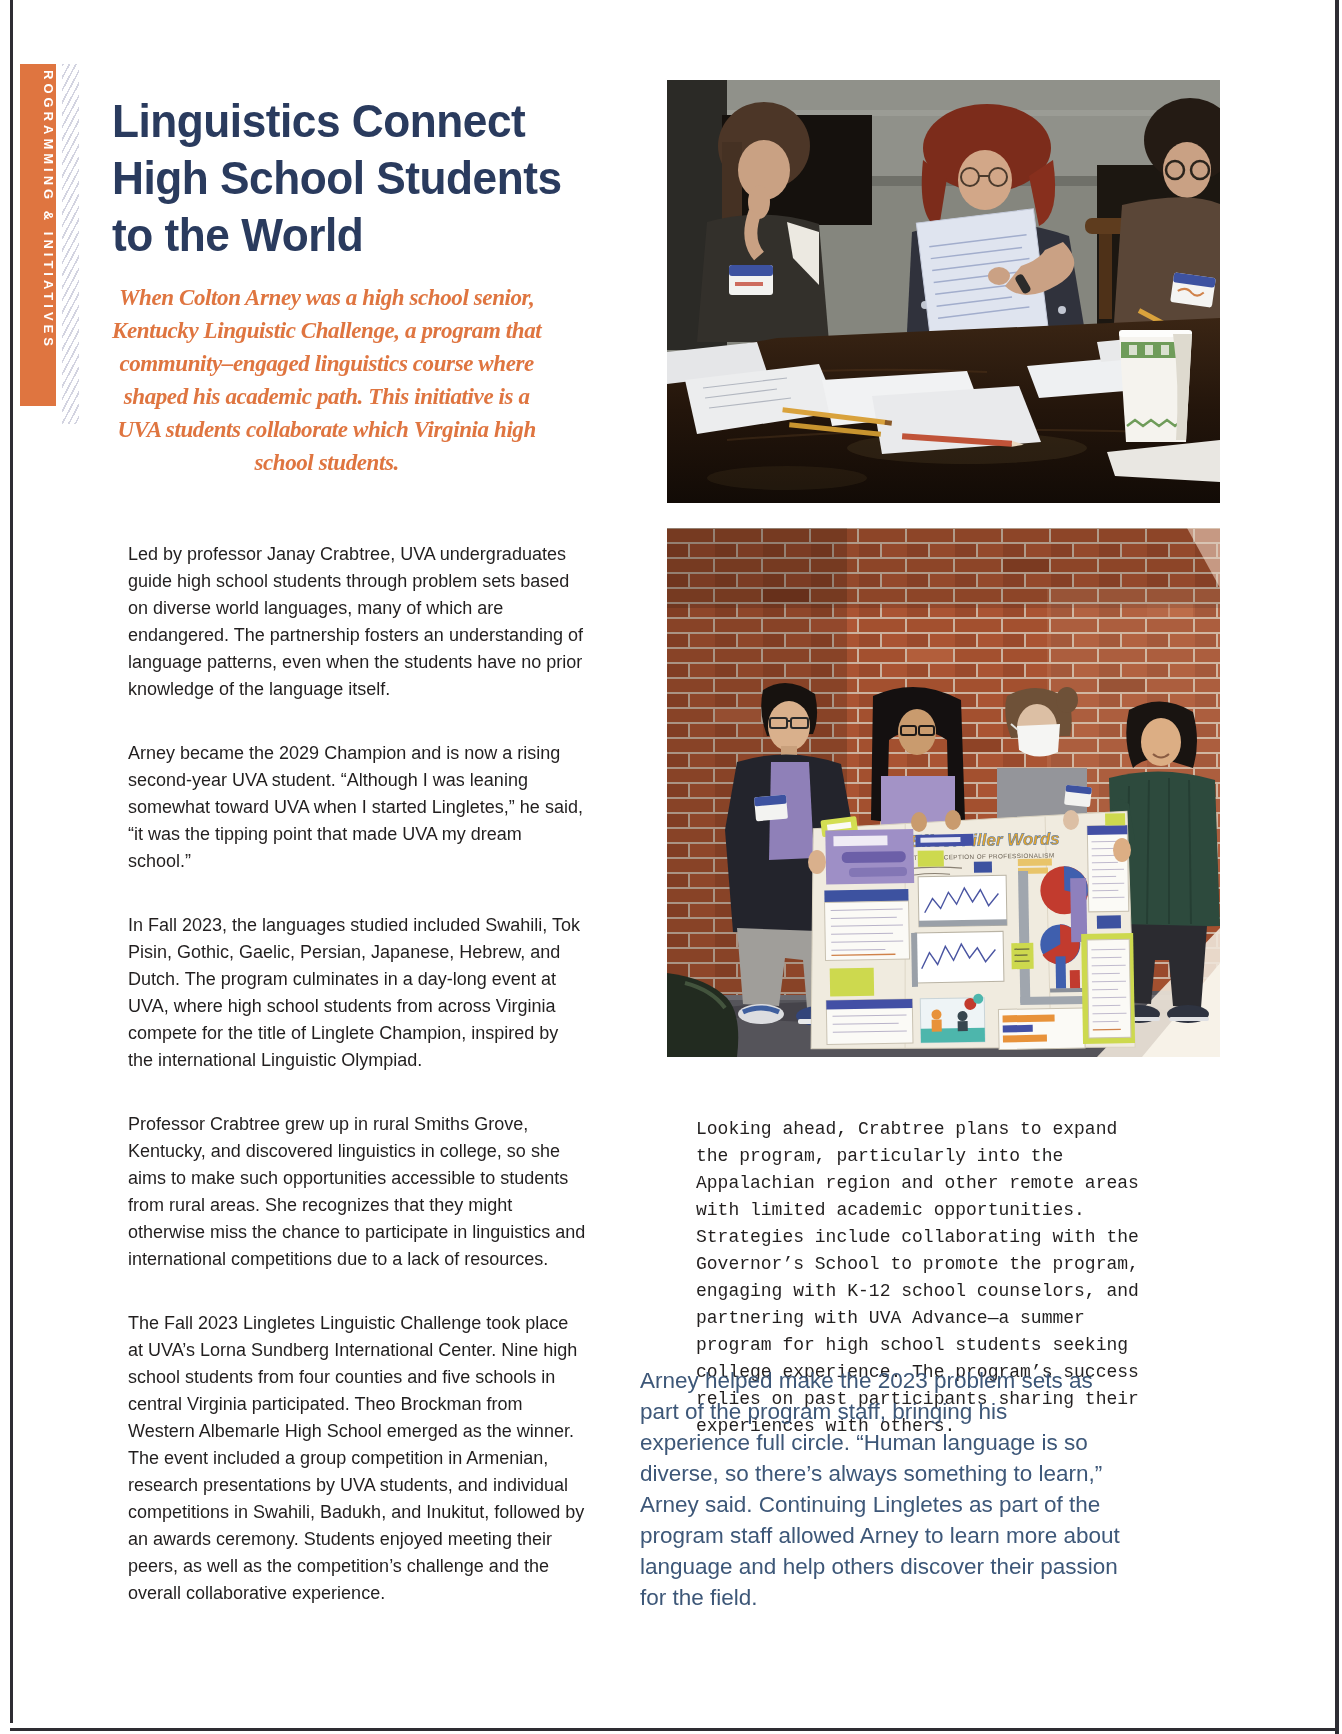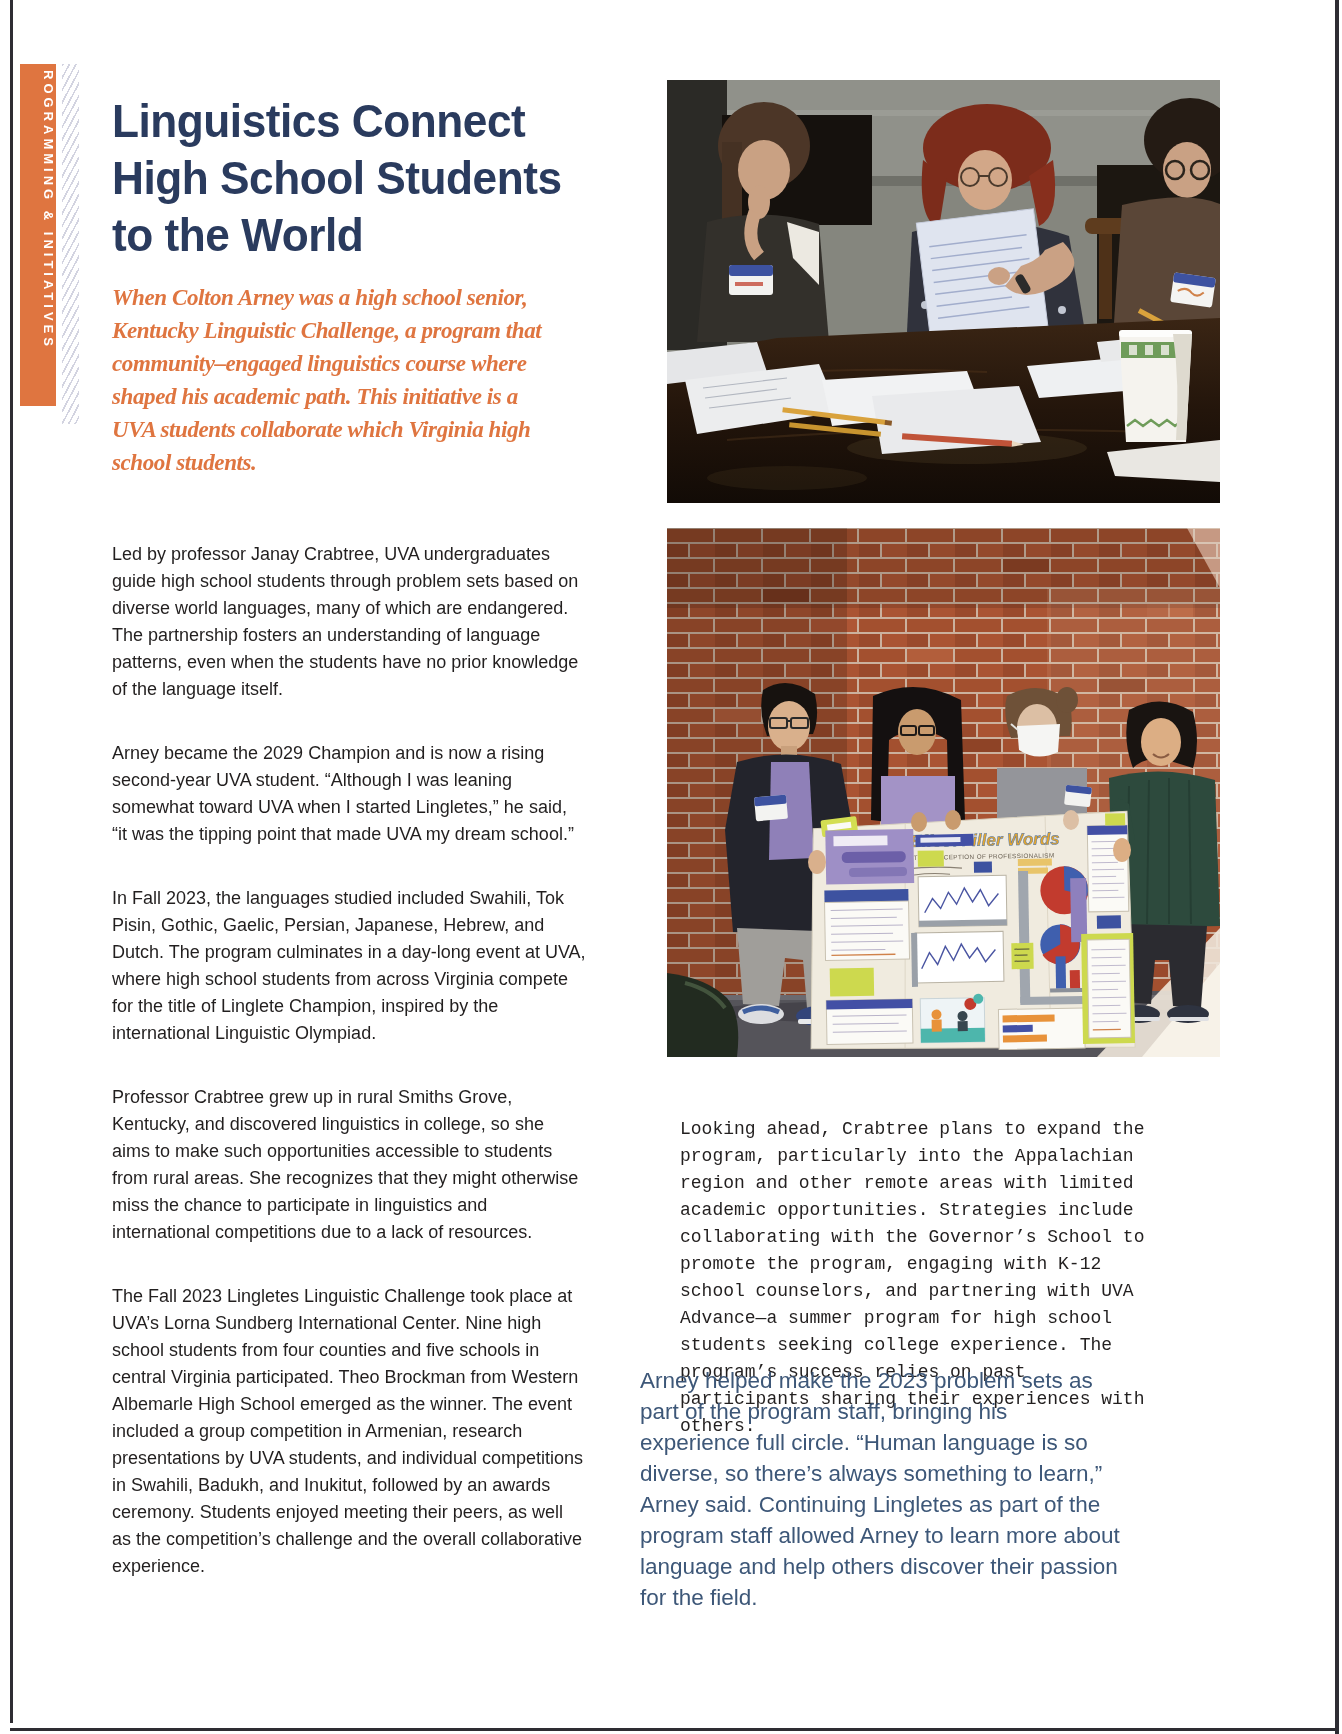--- a/index.html
+++ b/index.html
@@ -16,27 +16,27 @@
         text-align:left;padding-left:10px;box-sizing:border-box;white-space:nowrap;}
   .hatch{position:absolute;left:62px;top:64px;width:17px;height:360px;
         background:repeating-linear-gradient(118deg,#cbccdb 0 1.6px,transparent 1.6px 5.8px);
         opacity:.85;}
 
   .title{position:absolute;left:112px;top:92px;color:#2a3b5e;font-weight:bold;
         font-size:47px;line-height:57px;letter-spacing:-0.5px;
         transform:scaleX(.94);transform-origin:left top;white-space:nowrap;}
   .lede{position:absolute;left:112px;top:281px;color:#df7540;
         font-family:"Liberation Serif",serif;font-weight:bold;font-style:italic;
-        font-size:23px;line-height:33px;letter-spacing:-0.4px;}
+        font-size:23px;line-height:33px;letter-spacing:-0.4px;text-align:center;}
   .lede div{white-space:nowrap;}
 
   .body-col{position:absolute;color:#221f1f;font-size:18px;line-height:27px;}
   .col-left{left:112px;top:541px;width:474px;}
   .col-right{left:680px;top:1116px;width:474px;font-family:Liberation Mono, monospace;}
-  .body-col p{margin:0 0 37px 0;}
+  .body-col p{margin:0 0 37px 16px;}
   .pull-quote{position:absolute;left:640px;top:1365px;width:482px;color:#3d5778;
         font-size:22.5px;line-height:31px;}
 
   .photo{position:absolute;left:667px;width:553px;overflow:hidden;}
   .photo-1{top:80px;height:423px;}
   .photo-2{top:528px;height:529px;}
   .photo svg{display:block;}
 </style>
 </head>
 <body>

